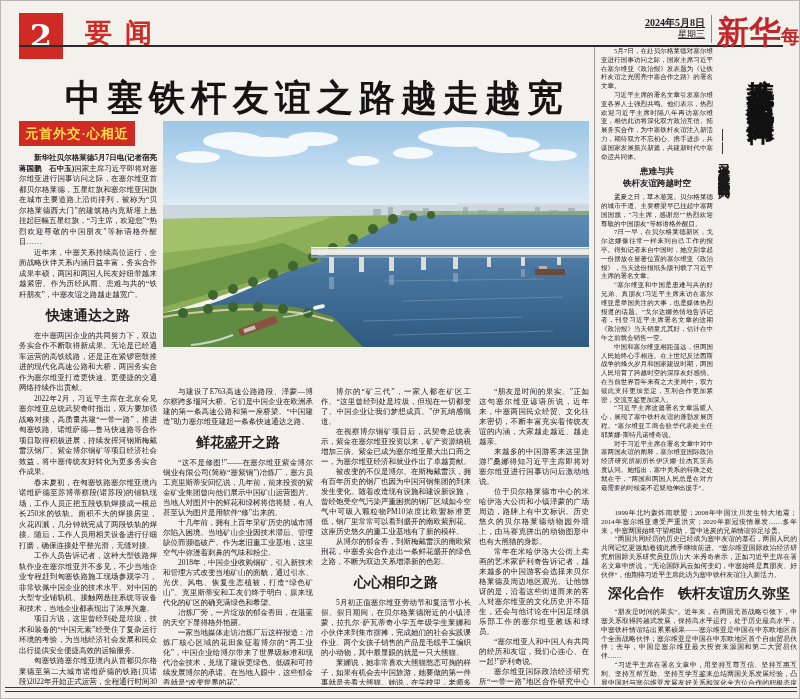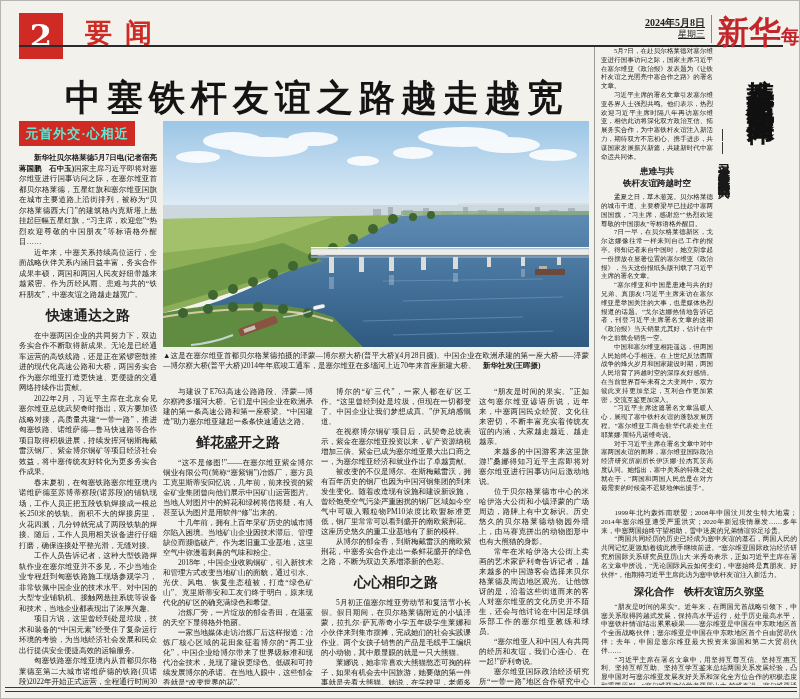--- a/index.html
+++ b/index.html
@@ -17,21 +17,21 @@
   .date-l1{font-size:10px;font-weight:bold;}
   .date-l2{font-size:9px;}
   .hdr-divider{position:absolute;left:710px;top:14px;width:1px;height:28px;background:#8a8886;}
   .masthead{position:absolute;left:716px;top:10px;white-space:nowrap;color:#c3262a;}
   .mh-script{font-size:32px;font-weight:bold;font-family:"DejaVu Serif",serif;text-align:center;}
   .mh-rest{font-size:19px;font-weight:bold;}
   
   .headline{position:absolute;left:20px;top:60px;width:566px;margin:13px;text-align:center;
         font-size:36px;font-weight:bold;letter-spacing:6px;color:#141414;}
   .kicker{position:absolute;left:18px;top:120px;width:116px;height:25px;background:#cf2a24;
-        color:#5eead4;font-size:13px;font-weight:bold;text-align:center;line-height:25px;letter-spacing:1px;}
+        color:#fde047;font-size:13px;font-weight:bold;text-align:center;line-height:25px;letter-spacing:1px;}
   
   .col{position:absolute;overflow:hidden;text-align:justify;}
   .col1{left:18px;top:152px;width:138px;height:532px;font-size:7.5px;line-height:10.5px;}
   .col2{left:162px;top:386px;width:150px;height:298px;font-size:7.5px;line-height:10px;}
   .col3{left:320px;top:386px;width:150px;height:298px;font-size:7.5px;line-height:10px;}
   .col4{left:478px;top:386px;width:110px;height:298px;font-size:7.5px;line-height:10px;}
   .para{text-indent:2em;margin:0;}
   .subhead{font-weight:bold;text-align:center;text-indent:0;font-size:14px;
         margin:7px 0 5px 0;white-space:pre-line;line-height:1.35;}
   
@@ -43,21 +43,21 @@
   .vdiv{position:absolute;left:593px;top:46px;width:1px;height:638px;background:#9d9b97;}
   .side-col{position:absolute;left:600px;top:46px;width:112px;height:460px;overflow:hidden;
         text-align:justify;font-size:6.5px;line-height:8.8px;}
   .side-col .subhead{font-size:8.5px;margin:5px 0 4px 0;}
   .side-subtitle{position:absolute;left:714px;top:128px;height:356px;writing-mode:vertical-rl;
         text-orientation:mixed;font-size:12px;font-weight:bold;letter-spacing:1px;color:#1a1a1a;}
   .side-title{position:absolute;left:740px;top:56px;height:452px;writing-mode:vertical-rl;
         text-orientation:upright;font-size:28px;font-weight:bold;letter-spacing:3px;color:#111;}
   .side-bottom{position:absolute;left:600px;top:508px;width:196px;height:176px;overflow:hidden;
         text-align:justify;font-size:6.8px;line-height:8.8px;}
-  .side-bottom .subhead{font-size:10px;margin:6px 0 4px 0;}
+  .side-bottom .subhead{font-size:14px;margin:6px 0 4px 0;}
   
   .bottom-rule{position:absolute;left:4px;top:686px;width:792px;height:3px;
         border-top:1px solid #3a3a3a;border-bottom:1px solid #3a3a3a;}
 </style>
 </head>
 <body>
 
 <div class="page">
 
   <div class="pagenum-box">
@@ -193,23 +193,20 @@
       <g transform="rotate(-12 156 186)">
         <rect x="150" y="184" width="12" height="4" rx="2" fill="#f2f2ee"></rect>
       </g>
       <path d="M148,190 q-14,5 -28,6" stroke="#dfe9f2" stroke-width="1.5" fill="none" opacity="0.7"></path>
       <g>
         <rect x="372" y="148" width="30" height="6" fill="#6e4a3c"></rect>
         <rect x="376" y="145" width="8" height="3" fill="#b9b2a4"></rect>
       </g>
     </svg>
   </div>
-  <div class="caption">
-    <span>▲这是在塞尔维亚首都贝尔格莱德拍摄的泽蒙—博尔察大桥(普平大桥)(4月28日摄)。中国企业在欧洲承建的第一座大桥——泽蒙—博尔察大桥(普平大桥)2014年年底竣工通车，是塞尔维亚在多瑙河上近70年来首座新建大桥。</span><b>　新华社发(王晖摄)</b>
-  </div>
 
   <div class="col col2">
       <div class="para">与建设了E763高速公路路段、泽蒙—博尔察跨多瑙河大桥。它们是中国企业在欧洲承建的第一条高速公路和第一座桥梁。“中国建造”助力塞尔维亚建起一条条快速通达之路。</div>
       <div class="subhead">鲜花盛开之路</div>
       <div class="para">“这不是修图!”——在塞尔维亚紫金博尔铜业有限公司(简称“塞紫铜”)冶炼厂，塞方员工克里斯蒂安回忆说，几年前，前来投资的紫金矿业集团曾向他们展示中国矿山运营图片。当地人对图片中的鲜花和绿树将信将疑，有人甚至认为图片是用软件“修”出来的。</div>
       <div class="para">十几年前，拥有上百年采矿历史的城市博尔陷入困境。当地矿山企业因技术滞后、管理缺位而濒临破产。作为老旧重工业基地，这里空气中弥漫着刺鼻的气味和粉尘。</div>
       <div class="para">2018年，中国企业收购铜矿，引入新技术和管理方式改变当地矿山的面貌，通过引水、光伏、风电、恢复生态植被，打造“绿色矿山”。克里斯蒂安和工友们终于明白，原来现代化的矿区的确充满绿色和希望。</div>
       <div class="para">冶炼厂旁，一片绽放的郁金香田，在湛蓝的天空下显得格外艳丽。</div>
       <div class="para">一家当地媒体走访冶炼厂后这样报道：冶炼厂核心区域的花田象征着博尔的“再工业化”，中国企业给博尔带来了世界级标准和现代冶金技术，兑现了建设更绿色、低碳和可持续发展博尔的承诺。在当地人眼中，这些郁金香就是“改变世界的花”。</div>
       <div class="para">今天的博尔，天蓝水清，曾经外出务工的年轻人回来了，来自塞尔维亚其他地区甚至周边国家的大学生、工程师、产业工人也来了，这座城市又恢复了活力。</div>

